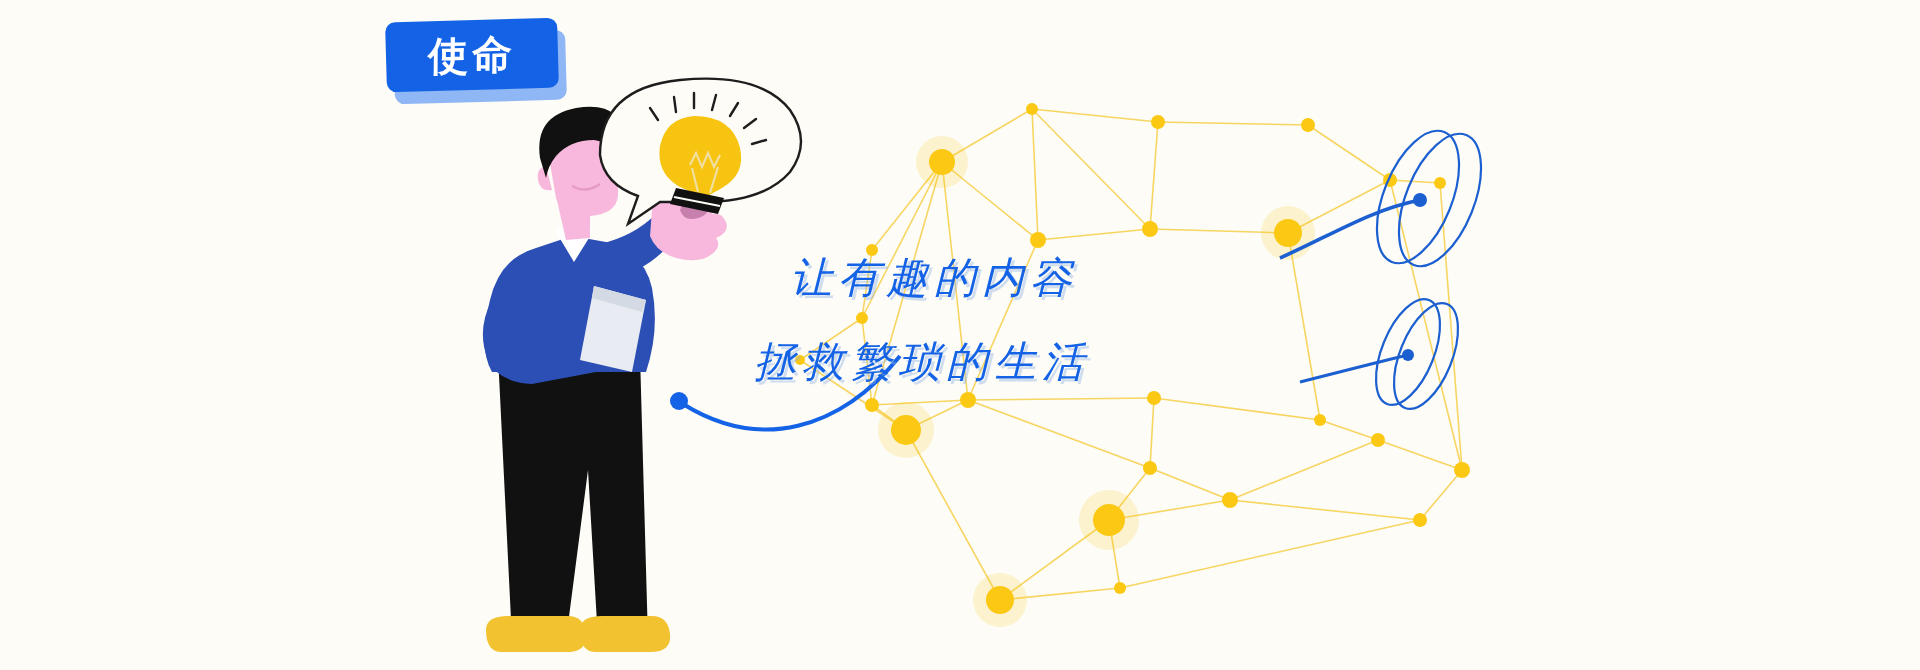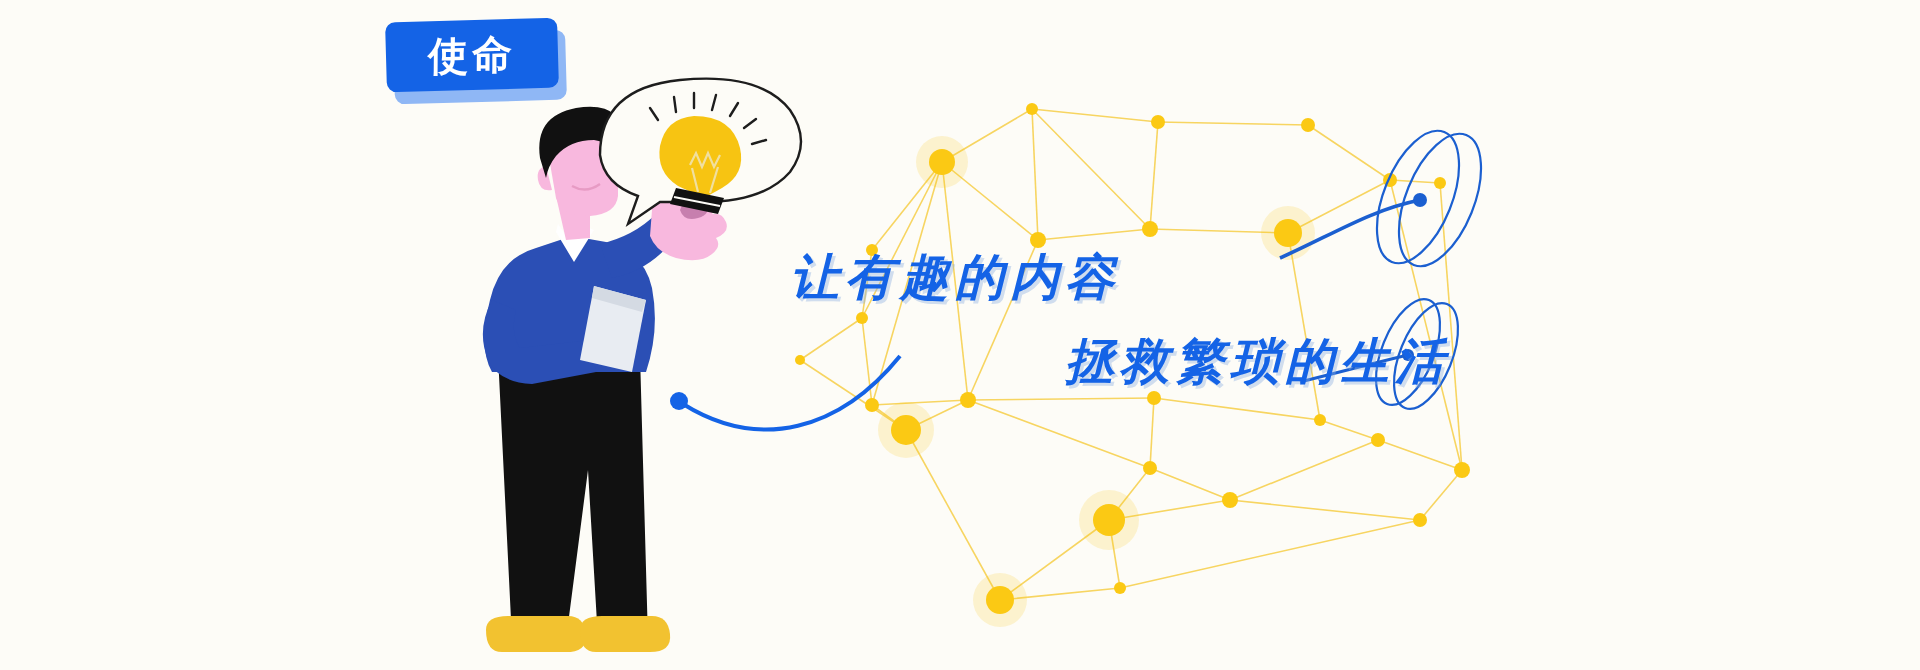--- a/index.html
+++ b/index.html
@@ -29,30 +29,30 @@
     line-height:1;transform:skewX(-2deg);
   }
 
   
   #headline{
     position:absolute;left:790px;top:236px;width:660px;
     z-index:6;
   }
   .headline-line{
     color:#1463e6;
-    font-size:49px;
-    font-weight:bold;
+    font-size:42px;
+    font-weight:normal;
     font-style:italic;
     letter-spacing:6px;
     line-height:84px;
     white-space:nowrap;
     text-shadow:3px 3px 0 rgba(140,175,225,.40);
     font-family:"DejaVu Sans","Liberation Sans",sans-serif;
   }
-  #headline-line-2{padding-left:-10px;margin-left:-36px;text-align:right;}
+  #headline-line-2{padding-left:-10px;margin-left:-36px;}
 
   
   .layer{position:absolute;left:0;top:0;width:1920px;height:670px;}
   #network-layer{z-index:2;}
   #swirl-layer{z-index:3;}
   #person-layer{z-index:5;}
   #bubble-layer{z-index:7;}
 </style>
 </head>
 <body>

